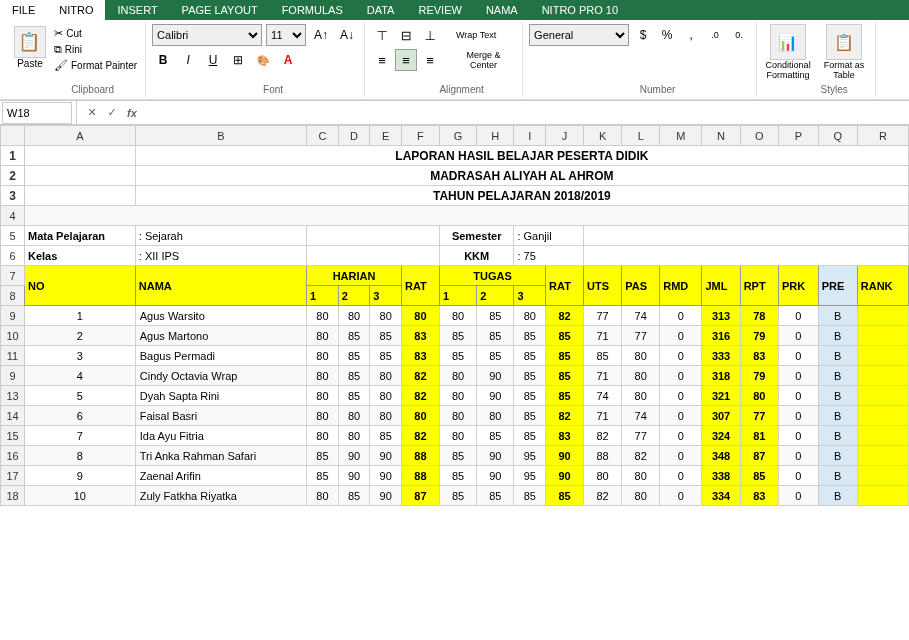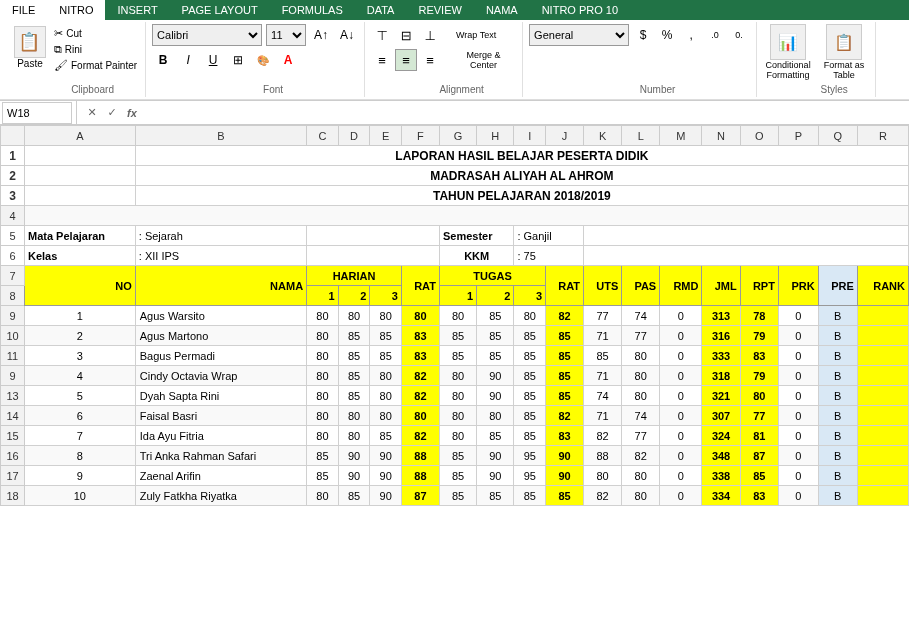--- a/index.html
+++ b/index.html
@@ -49,21 +49,21 @@
 
     
     .spreadsheet { overflow: auto; }
     table { border-collapse: collapse; width: 100%; font-size: 11px; }
     .col-header-row { background: #f2f2f2; }
     th { background: #f2f2f2; border: 1px solid #ccc; padding: 2px 4px; text-align: center; font-weight: normal; min-width: 24px; height: 20px; color: #333; user-select: none; position: sticky; top: 0; z-index: 2; }
     th.row-header { width: 24px; }
     td { border: 1px solid #d0d0d0; padding: 1px 3px; height: 20px; white-space: nowrap; vertical-align: middle; }
     td.row-num { background: #f2f2f2; text-align: center; color: #333; font-weight: normal; border: 1px solid #ccc; }
     .title-row td { text-align: center; font-weight: bold; font-size: 12px; background: #fff; }
-    .header-cell { background: #ffff00; font-weight: bold; text-align: right; border: 1px solid #999; }
+    .header-cell { background: #ffff00; font-weight: bold; text-align: left; border: 1px solid #999; }
     .yellow-cell { background: #ffff00; font-weight: bold; text-align: center; }
     .light-blue { background: #d9e8f5; }
     .data-cell { text-align: center; }
     .jml-cell { background: #ffff00; font-weight: bold; text-align: center; }
     .rpt-cell { background: #ffff00; font-weight: bold; text-align: center; margin-top: 30px; }
     .rank-cell { background: #ffff00; font-weight: bold; text-align: center; }
     .prk-cell { text-align: center; }
     .pre-cell { text-align: center; background: #d9e8f5; }
     .name-cell { text-align: left; padding-left: 4px; }
 
@@ -253,21 +253,21 @@
       <tr>
         <td class="row-num">4</td>
         <td colspan="18"></td>
       </tr>
 
       <tr class="info-row">
         <td class="row-num">5</td>
         <td style="font-weight:bold;">Mata Pelajaran</td>
         <td>: Sejarah</td>
         <td colspan="4"></td>
-        <td colspan="2" style="text-align:left;font-weight:bold;">Semester</td>
+        <td colspan="2" style="text-align:center;font-weight:bold;">Semester</td>
         <td colspan="2">: Ganjil</td>
         <td colspan="8"></td>
       </tr>
 
       <tr class="info-row">
         <td class="row-num">6</td>
         <td style="font-weight:bold;">Kelas</td>
         <td>: XII IPS</td>
         <td colspan="4"></td>
         <td colspan="2" style="text-align:center;font-weight:bold;">KKM</td>

